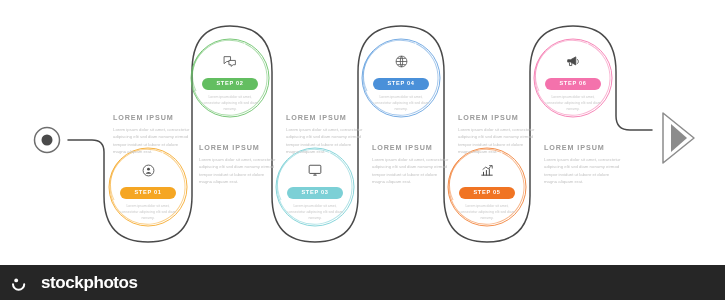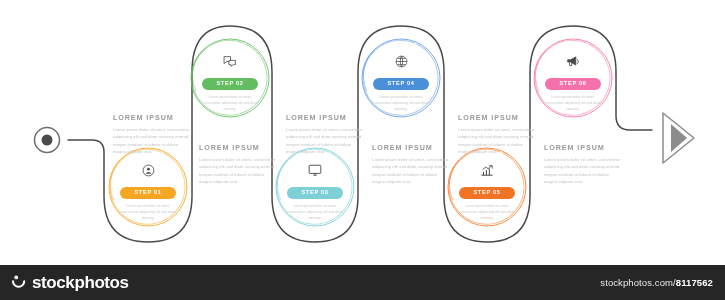--- a/index.html
+++ b/index.html
@@ -92,22 +92,22 @@
     height: 35px;
     background: #262626;
     display: flex;
     align-items: center;
     justify-content: space-between;
     padding: 0 12px;
     box-sizing: border-box;
   }
   .wm-left {
     display: flex;
-    align-items: flex-start;
-    gap: 5px;
+    align-items: flex-end;
+    gap: 14px;
   }
   .wm-logo-text {
     color: #ffffff;
     font-size: 17px;
     font-weight: bold;
     letter-spacing: -0.4px;
   }
   .wm-url {
     color: #e8e8e8;
     font-size: 9.5px;
@@ -298,16 +298,13 @@
 </div>
 
 <div id="footer">
   <div class="wm-left">
     <svg width="15" height="17" viewBox="0 0 15 17">
       <circle cx="4.2" cy="4.4" r="1.9" fill="#ffffff"></circle>
       <path d="M1 8.2a5.6 5.6 0 0 0 11.2 0" fill="none" stroke="#ffffff" stroke-width="2" stroke-linecap="round"></path>
     </svg>
     <span class="wm-logo-text">stockphotos</span>
   </div>
-  <div class="wm-url">
-    <span>stockphotos.com/</span><b>8117562</b>
-  </div>
 </div>
 
 </body></html>

